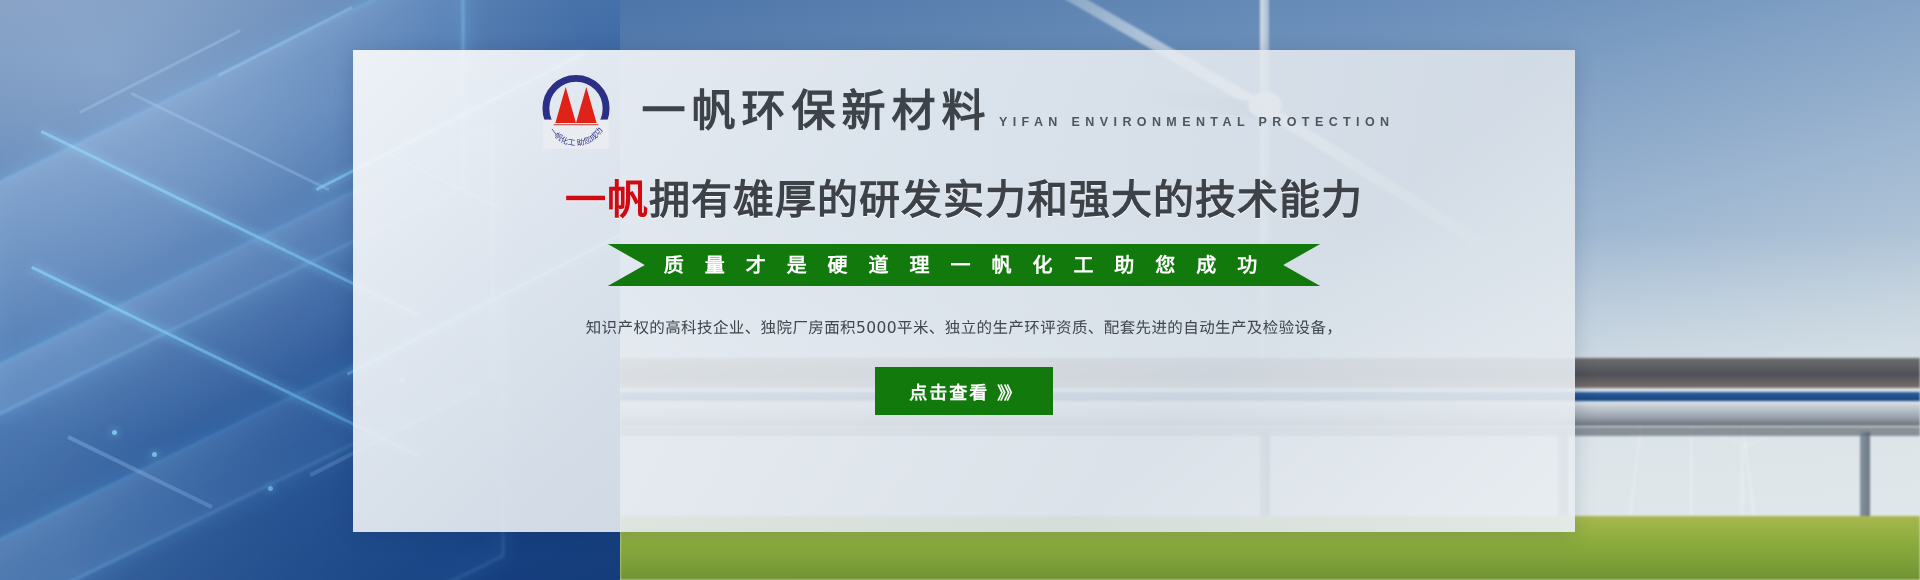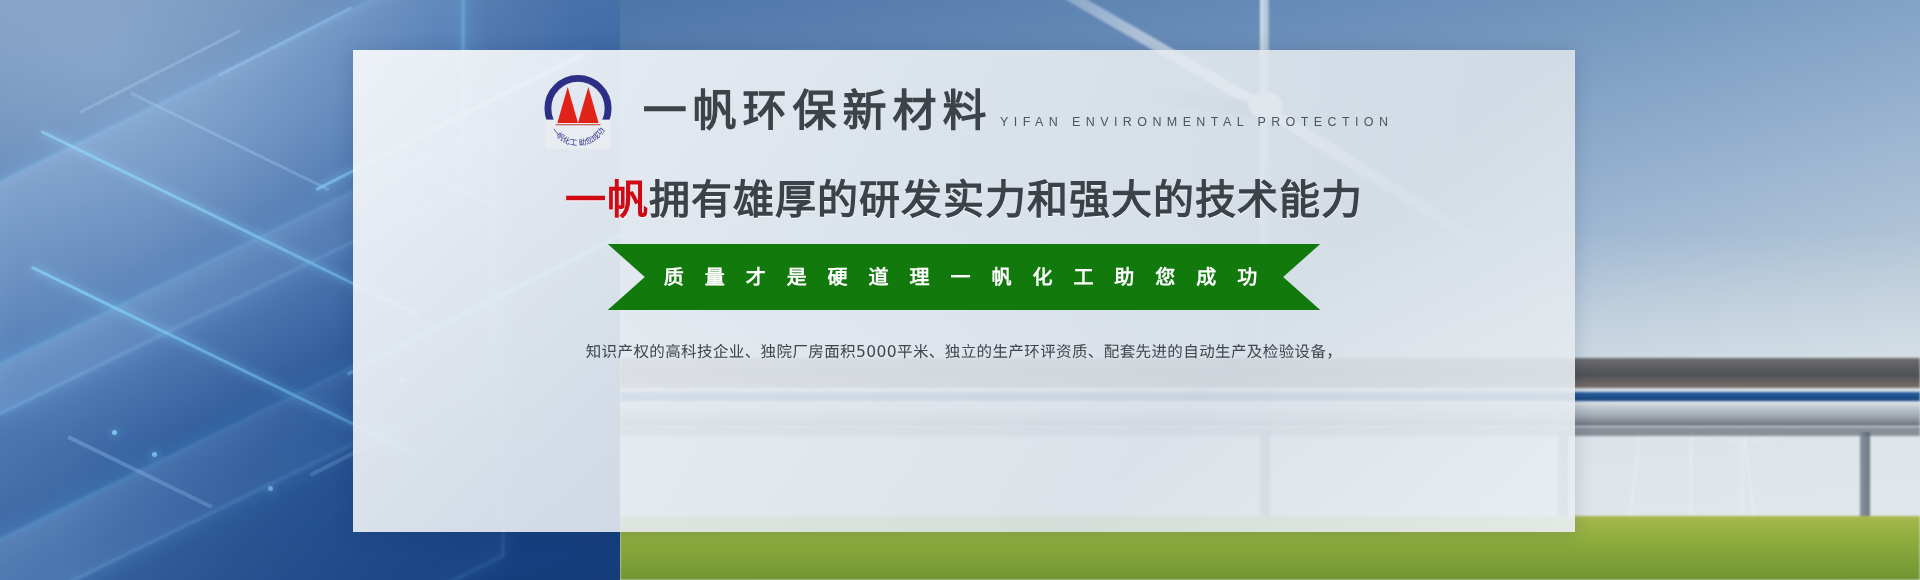--- a/index.html
+++ b/index.html
@@ -96,39 +96,39 @@
     display:flex;align-items:center;justify-content:center;gap:22px;
     padding-top:18px;
   }
   .logo-mark{width:86px;height:86px;flex:0 0 86px;}
   .brand-block{text-align:left;}
   .brand-cn{
     font-size:44px;font-weight:bold;color:#3d4348;letter-spacing:6px;line-height:1.1;
     font-family:"DejaVu Sans","Liberation Sans",sans-serif;
   }
   .brand-en{
-    font-size:12.5px;font-weight:normal;color:#4e565d;letter-spacing:5.4px;
+    font-size:12.5px;font-weight:bold;color:#4e565d;letter-spacing:5.4px;
     margin-top:4px;padding-left:3px;
     font-family:"Liberation Sans",sans-serif;white-space:nowrap;
   }
 
   
   .headline{
     margin-top:12px;
     font-size:41px;font-weight:bold;color:#3c4248;letter-spacing:1px;
     font-family:"DejaVu Sans","Liberation Sans",sans-serif;
     text-shadow:0 1px 0 rgba(255,255,255,.85);
   }
   .headline .hl-accent{color:#cf0a13;}
 
   
   .ribbon-wrap{margin-top:18px;display:flex;justify-content:center;}
   .ribbon{
     position:relative;height:42px;line-height:42px;
-    padding:12px 56px;background:#127a0d;color:#fff;
+    padding:0 56px;background:#127a0d;color:#fff;
     font-size:20px;font-weight:bold;letter-spacing:7px;
     font-family:"DejaVu Sans","Liberation Sans",sans-serif;
     clip-path:polygon(0 0,100% 0,100% 100%,0 100%,5.2% 50%);
   }
   .ribbon{
     clip-path:polygon(0% 0%,100% 0%,94.8% 50%,100% 100%,0% 100%,5.2% 50%);
   }
 
   
   .para{
@@ -244,15 +244,20 @@
     </div>
 
     <div class="ribbon-wrap">
       <div class="ribbon">质 量 才 是 硬 道 理   一 帆 化 工 助 您 成 功</div>
     </div>
 
     <div class="para">
       <p>知识产权的高科技企业、独院厂房面积5000平米、独立的生产环评资质、配套先进的自动生产及检验设备，</p>
     </div>
 
+    <div class="btn-wrap">
+      <button class="cta">
+        <span>点击查看</span><span class="chev">》》</span>
+      </button>
+    </div>
 
   </div>
 </div>
 
 </body></html>

